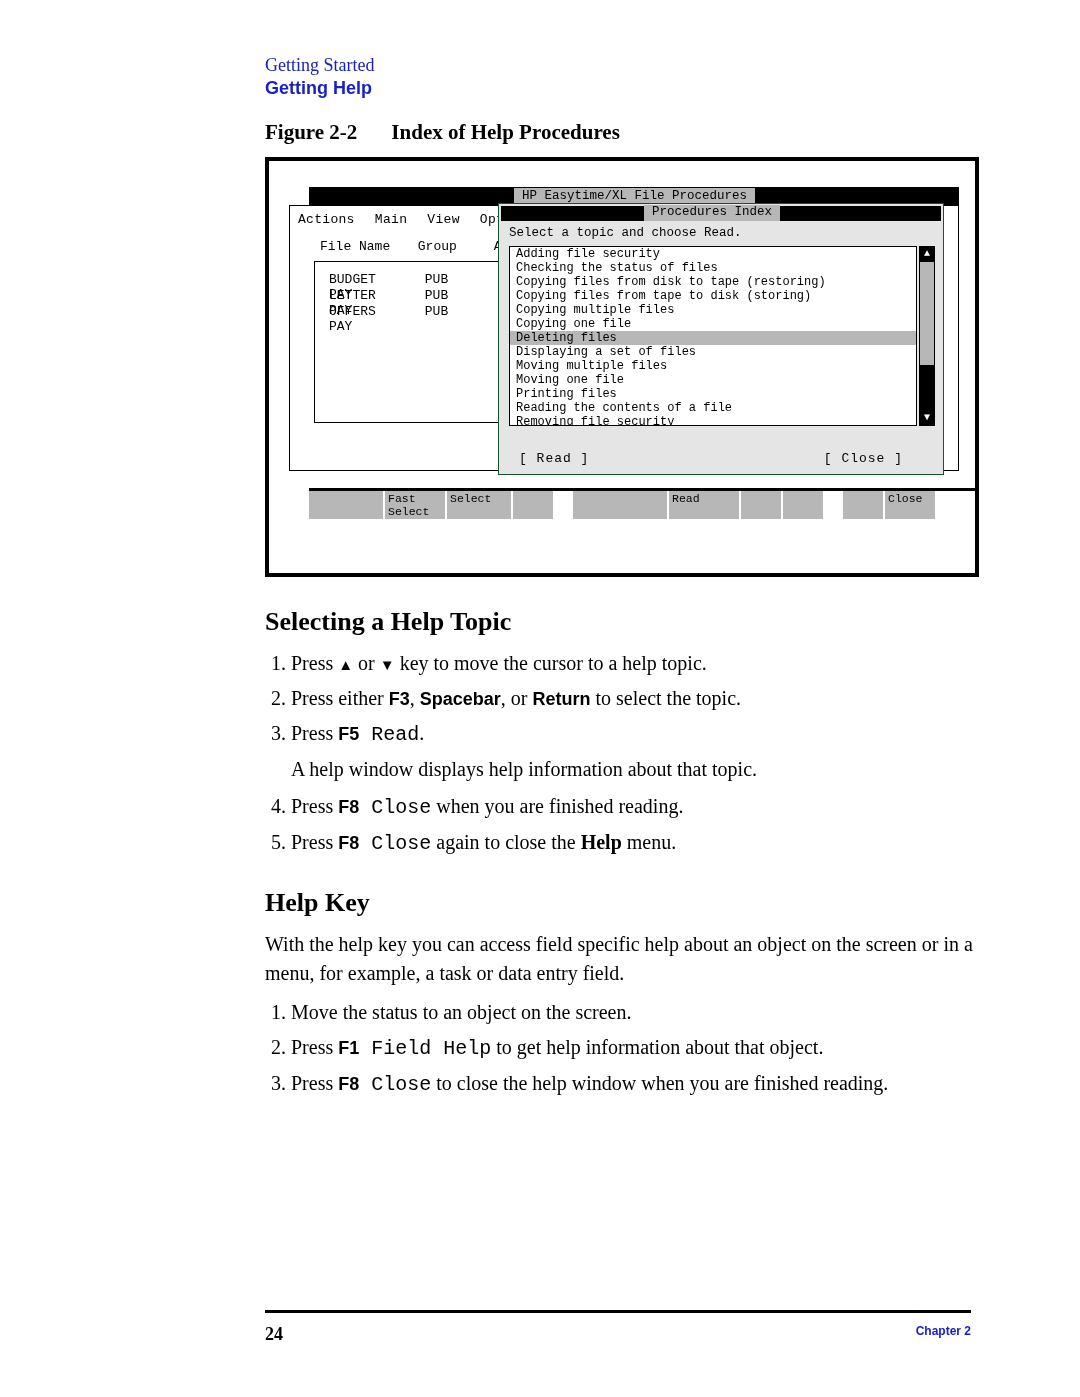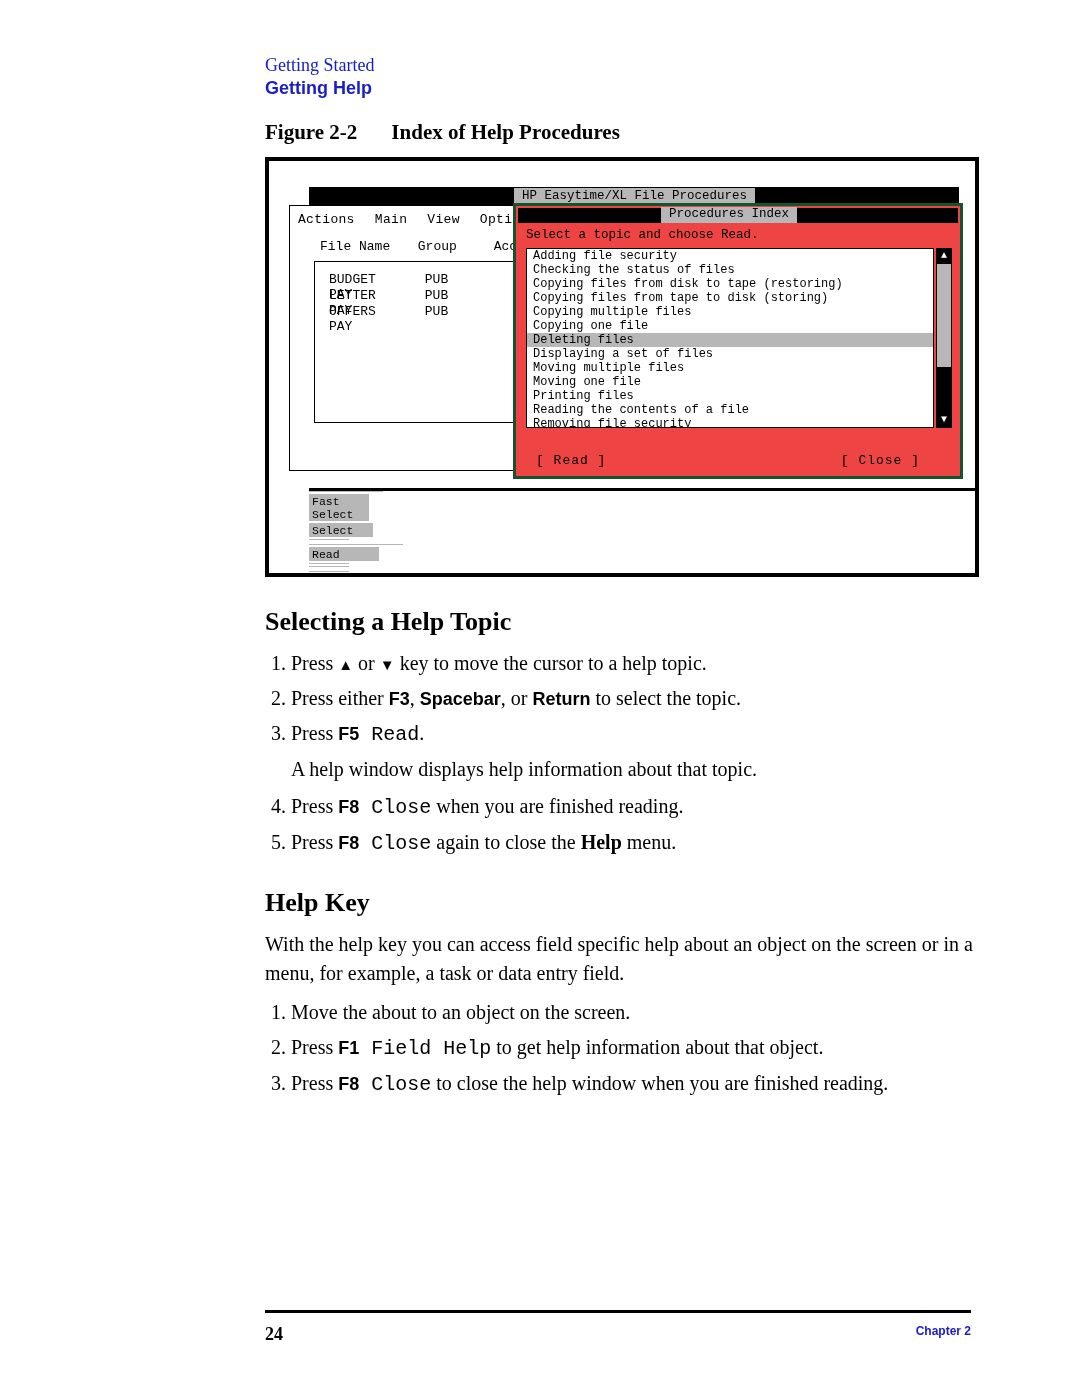--- a/index.html
+++ b/index.html
@@ -97,24 +97,24 @@
     position: absolute;
     font-size: 13px;
     left: 14px;
   }
   .file-row span.f1 { display:inline-block; width:88px; }
   .file-row span.f2 { display:inline-block; width:60px; }
 
   
   .proc-popup {
     position: absolute;
-    left: 223px; top: -3px;
+    left: 208px; top: -3px;
     width: 444px; height: 270px;
-    background: #ef4444;
-    border: 3px solid #14532d;
+    background: #e5e5e5;
+    border: 1px solid #14532d;
   }
   .proc-head-strip {
     position:absolute; left:2px; top:2px; right:2px; height:15px;
     background:#000;
   }
   .proc-title {
     position:absolute;
     left: 145px; top: 1px;
     background: #b7b7b7;
     padding: 0 8px 2px;
@@ -169,21 +169,20 @@
   }
 
   
   .fkeys {
     position:absolute;
     left: 20px; top: 300px;
     width: 669px; height: 33px;
     border-top: 3px solid #000;
     display:flex;
     gap: 2px;
-    flex-direction: column;
   }
   .fkey {
     background:#b7b7b7;
     height: 28px;
     font-size: 11.5px;
     padding: 1px 3px 0;
     line-height: 13px;
     box-sizing: border-box;
   }
   .fgap-big { width: 16px; }
@@ -361,21 +360,21 @@
     <li>
       <span>Press </span><span class="sans-b">F8</span><span class="mono"> Close</span><span> again to close the </span><b>Help</b><span> menu.</span>
     </li>
   </ol>
 
   <h2 class="section">Help Key</h2>
 
   <p class="body-para">With the help key you can access field specific help about an object on the screen or in a menu, for example, a task or data entry field.</p>
 
   <ol class="steps">
-    <li>Move the about to an object on the screen.</li>
+    <li>Move the status to an object on the screen.</li>
     <li>
       <span>Press </span><span class="sans-b">F1</span><span class="mono"> Field Help</span><span> to get help information about that object.</span>
     </li>
     <li>
       <span>Press </span><span class="sans-b">F8</span><span class="mono"> Close</span><span> to close the help window when you are finished reading.</span>
     </li>
   </ol>
 
   <div class="page-footer">
     <span class="page-num">24</span>

